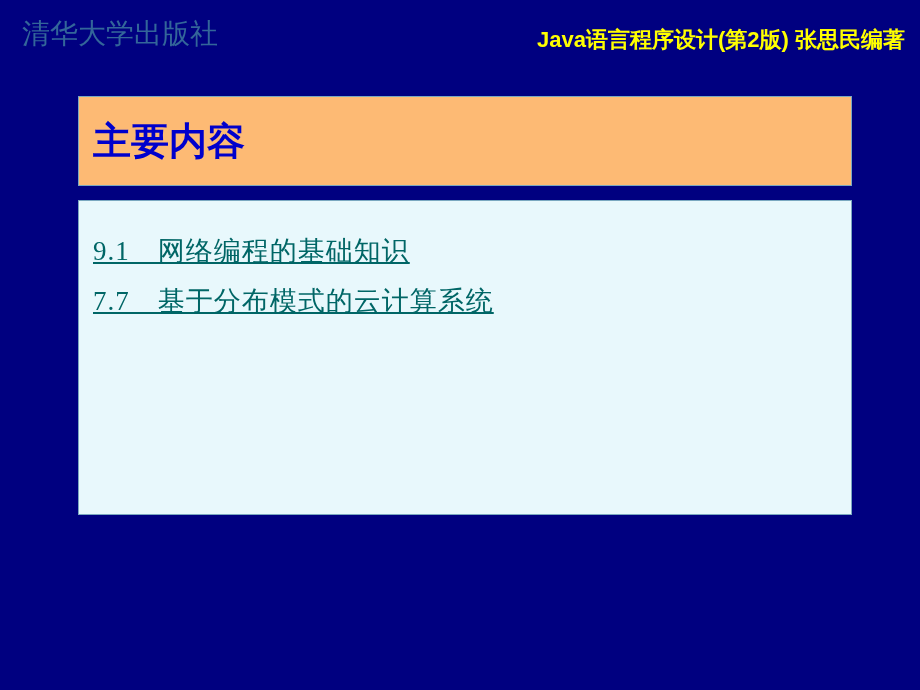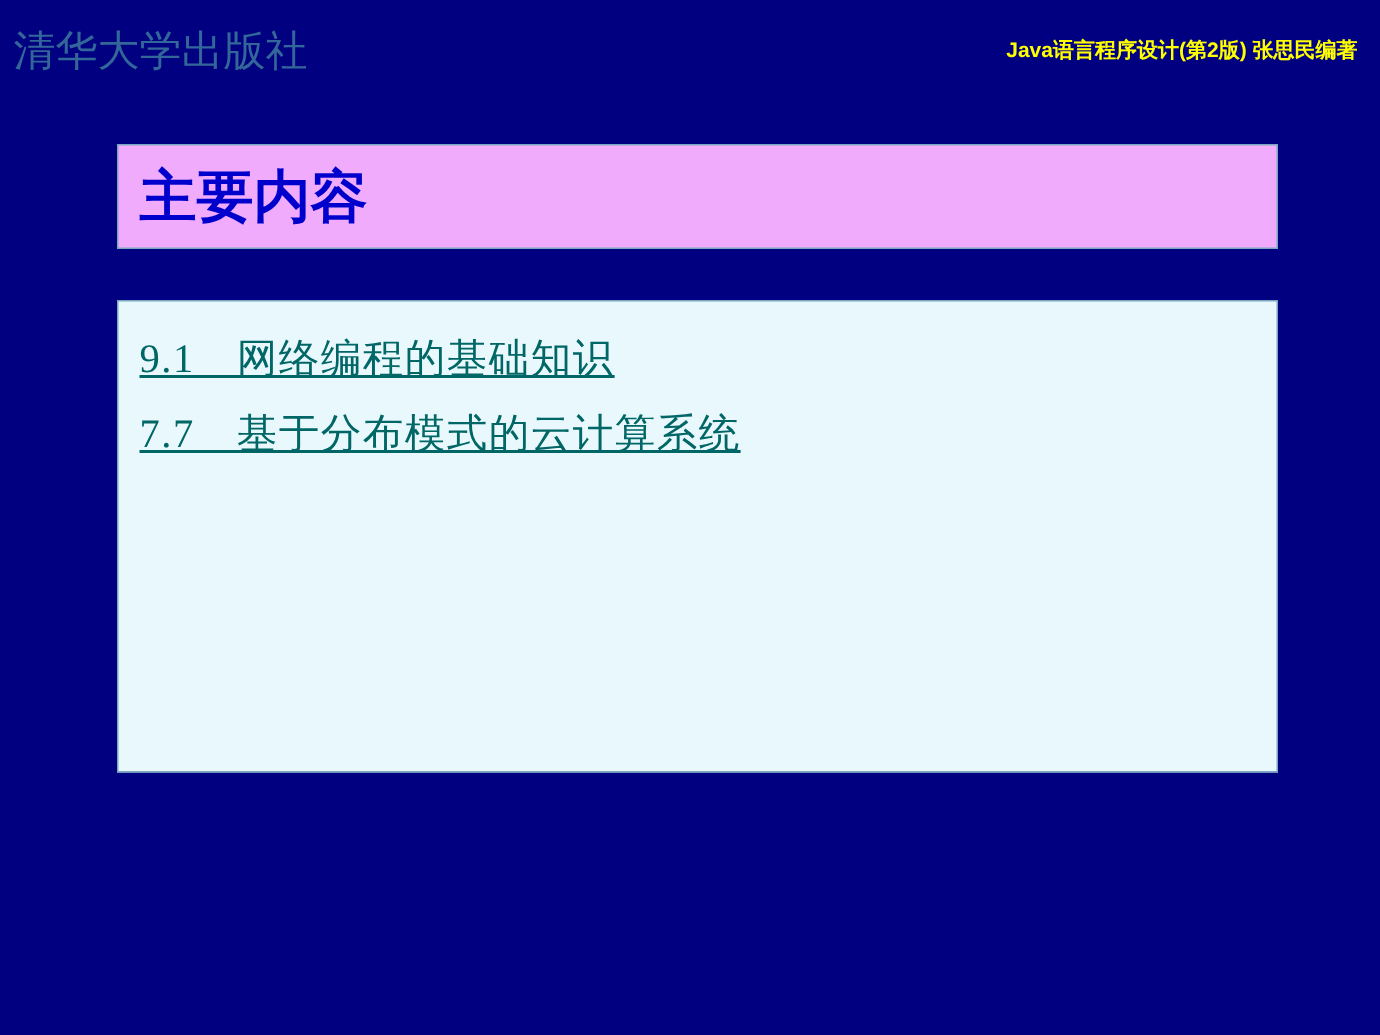--- a/index.html
+++ b/index.html
@@ -17,62 +17,62 @@
     }
     .header {
       position: absolute;
       top: 10px;
       left: 0;
       width: 100%;
       padding: 0 10px;
     }
     .publisher {
       position: absolute;
-      left: 9px;
+      left: 22px;
       top: 5px;
       color: #336699;
       font-size: 28px;
       font-family: "KaiTi", "楷体", serif;
     }
     .book-title {
       position: absolute;
       right: 15px;
       top: 15px;
       color: #ffff00;
-      font-size: 14px;
+      font-size: 22px;
       font-weight: bold;
       font-family: "SimHei", "黑体", sans-serif;
     }
     .title-box {
       position: absolute;
       top: 96px;
       left: 78px;
       width: 774px;
-      height: 70px;
-      background-color: #f0abfc;
+      height: 90px;
+      background-color: #fdba74;
       border: 1px solid #7aa8c0;
       display: flex;
       align-items: center;
       padding-left: 14px;
     }
     .title-text {
       color: #0000cc;
       font-size: 38px;
       font-weight: bold;
       font-family: "SimSun", "宋体", serif;
     }
     .content-box {
       position: absolute;
       top: 200px;
       left: 78px;
       width: 774px;
       height: 315px;
       background-color: #e8f8fc;
       border: 1px solid #7aa8c0;
-      padding: 20px 14px;
+      padding: 32px 14px;
     }
     .toc-item {
       display: block;
       color: #006666;
       font-size: 27px;
       text-decoration: underline;
       margin-bottom: 14px;
       cursor: pointer;
       font-family: "SimSun", "宋体", serif;
       letter-spacing: 1px;

